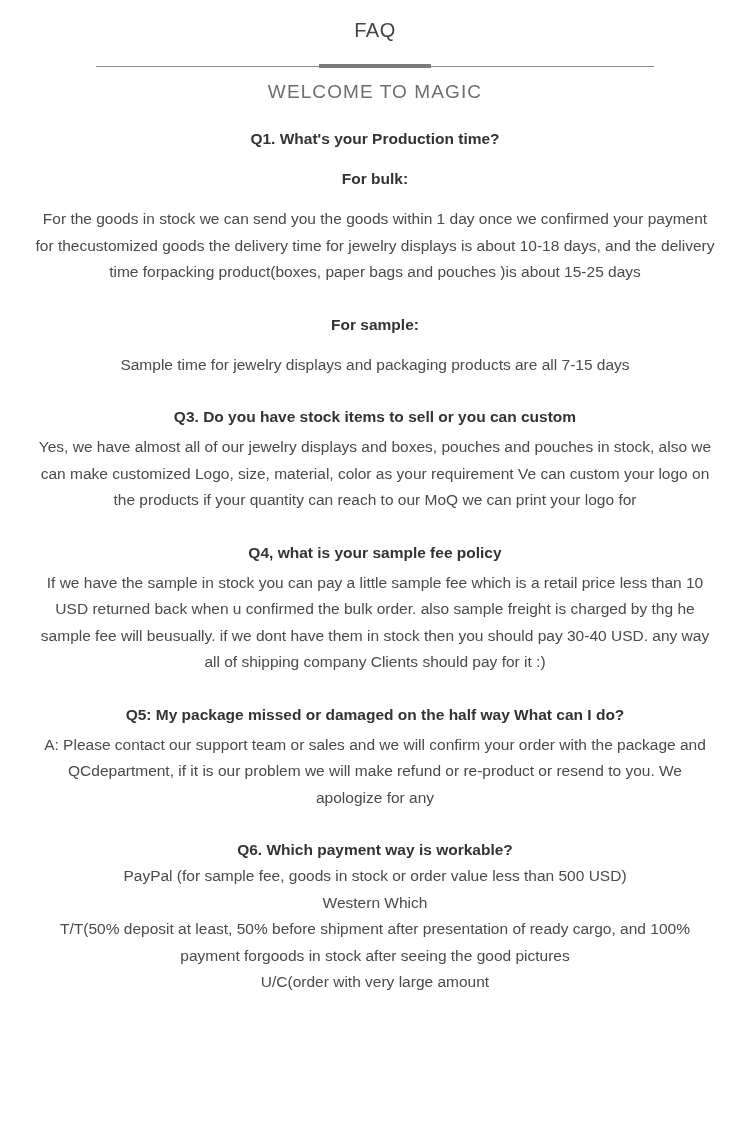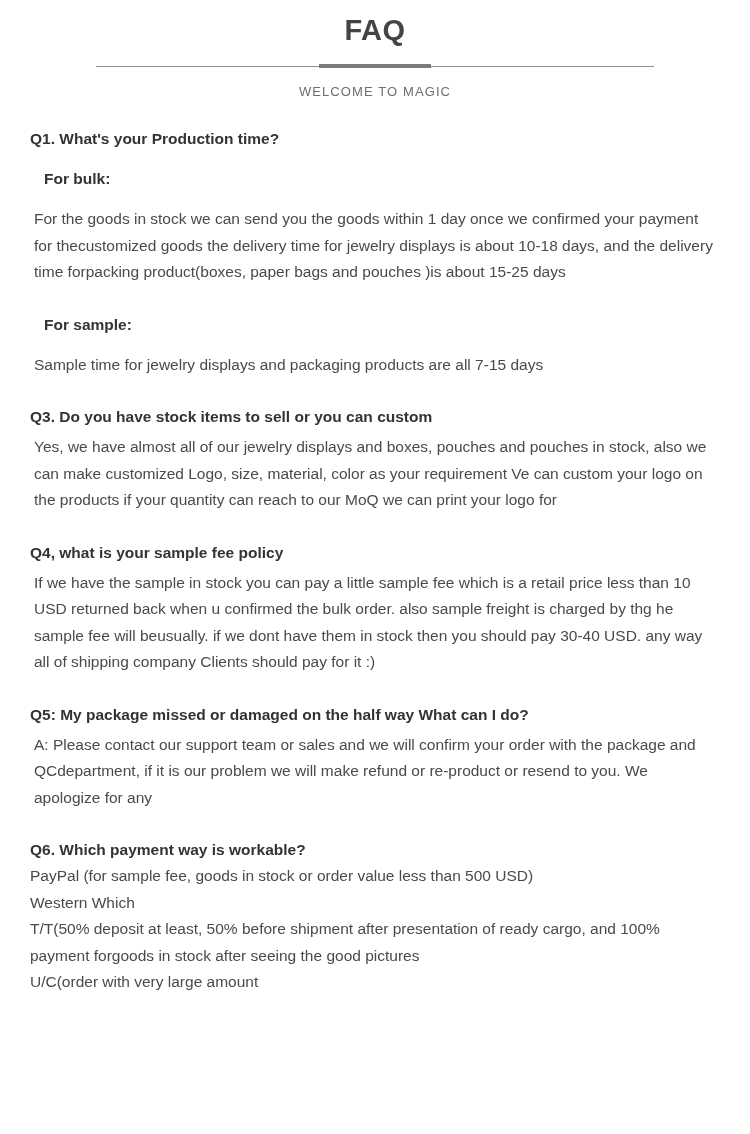--- a/index.html
+++ b/index.html
@@ -21,22 +21,22 @@
     height: 1134px;
     background: #ffffff;
   }
 
   
   .header {
     padding-top: 12px;
     text-align: center;
   }
   .faq-title {
-    font-size: 29px;
-    font-weight: bold;
+    font-size: 20px;
+    font-weight: normal;
     color: #444444;
     letter-spacing: 0.5px;
     line-height: 36px;
     margin: 0;
   }
 
   .divider-wrap {
     position: relative;
     width: 558px;
     height: 14px;
@@ -53,31 +53,32 @@
   .divider-thick {
     position: absolute;
     left: 223px;
     top: 4px;
     width: 112px;
     height: 4px;
     background: #7c7c7c;
   }
 
   .welcome {
-    font-size: 13px;
+    font-size: 19px;
     color: #6e6e6e;
     letter-spacing: 1.1px;
     line-height: 20px;
     margin: 8px 0 0 0;
   }
 
   
   .content {
     margin: 0;
     padding: 24px 30px 0 30px;
+    text-align: center;
   }
   .block {
     margin: 0 0 26px 0;
   }
   .block:last-child {
     margin-bottom: 0;
   }
   .q-heading {
     font-size: 15.5px;
     font-weight: bold;

